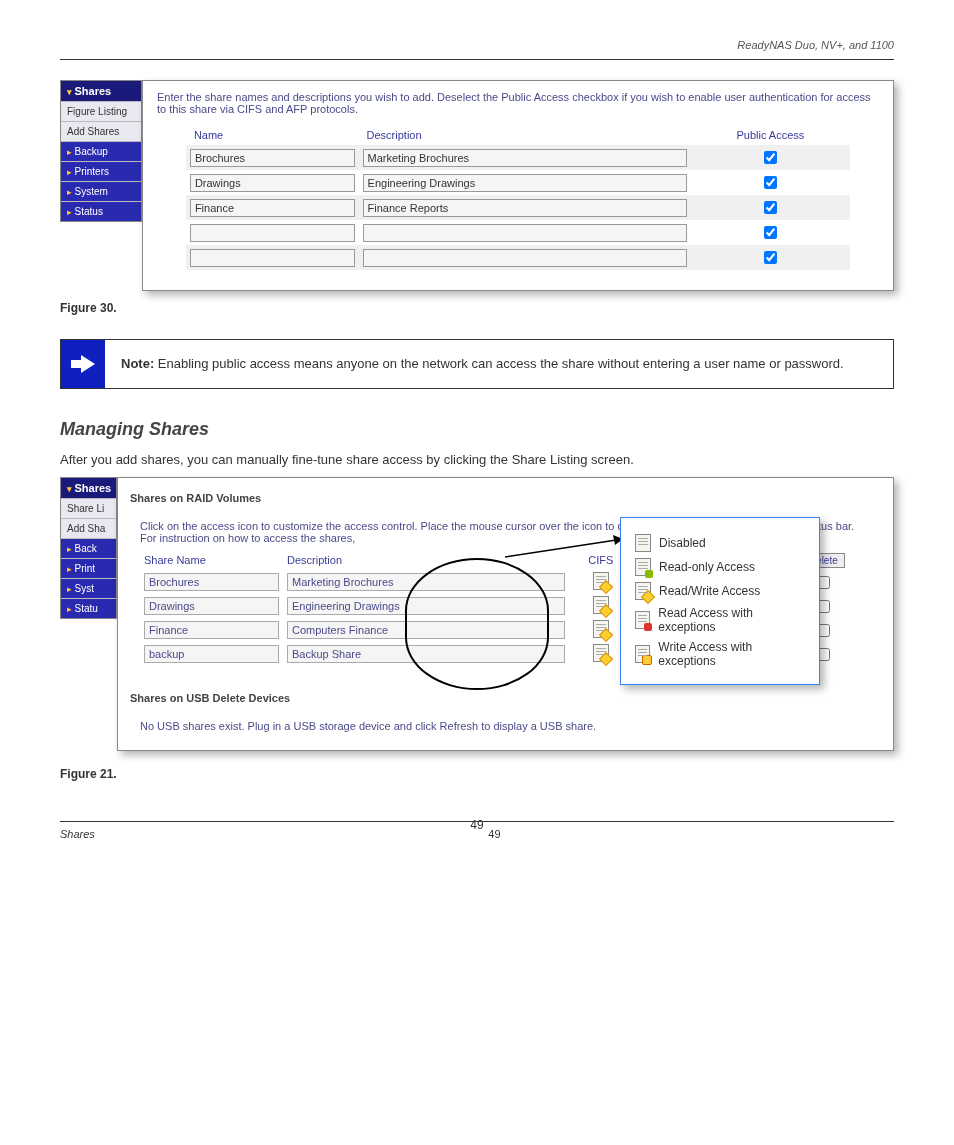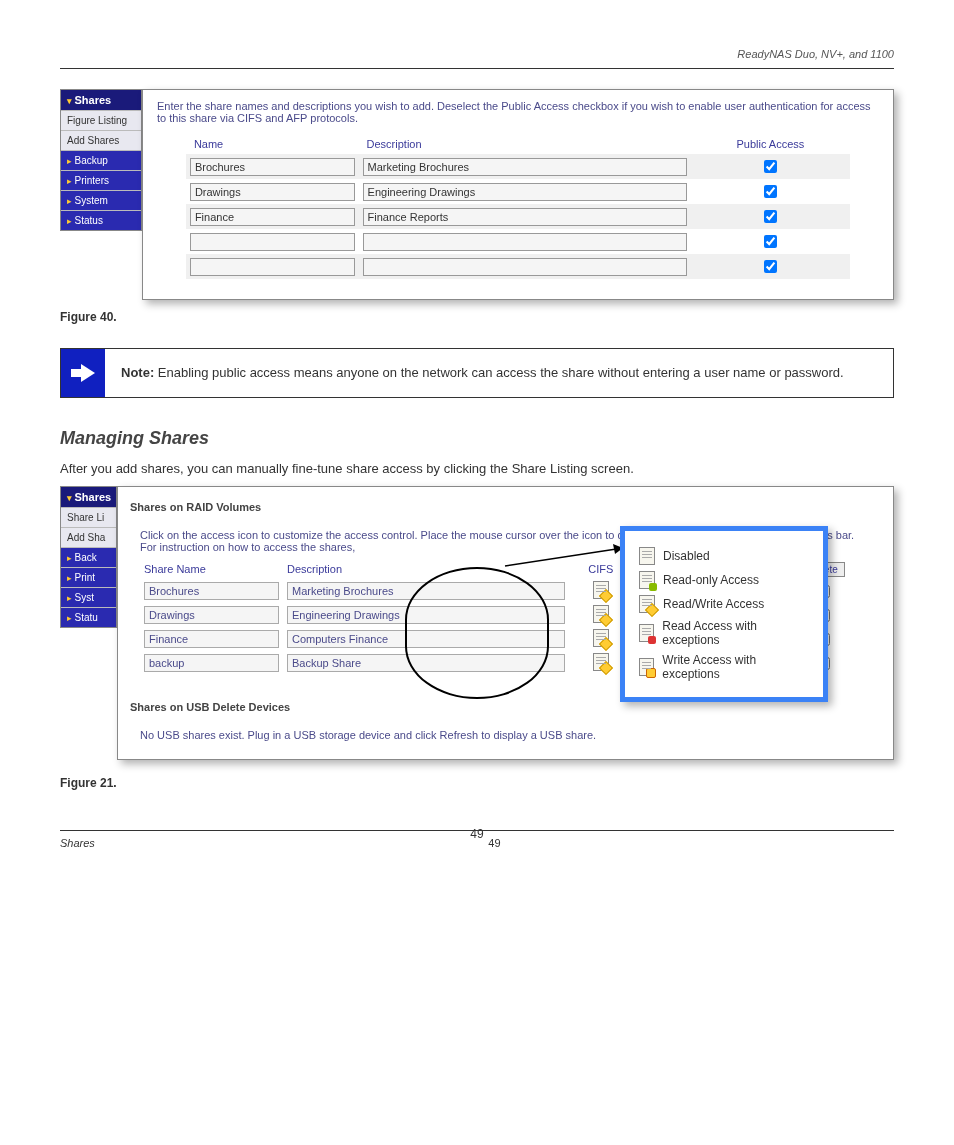--- a/index.html
+++ b/index.html
@@ -1,16 +1,16 @@
 <!DOCTYPE html>
 <html><head>
 <meta charset="utf-8">
 <style>
 body { margin: 0; padding: 0; background: #fff; font-family: Arial, sans-serif; font-size: 12px; color: #333; }
-.page { width: 954px; margin: 12px auto; padding: 36px 60px; box-sizing: border-box; position: relative; }
+.page { width: 954px; margin: 3px auto; padding: 36px 60px; box-sizing: border-box; position: relative; }
 .header-line { border-top: 1px solid #333; margin: 0 0 20px 0; }
 .header-right { text-align: right; font-size: 11px; color: #555; margin-bottom: 8px; font-style: italic; }
 .section-title { font-size: 18px; color: #444; font-style: italic; margin: 30px 0 10px 0; }
 .body-text { font-size: 13px; line-height: 1.5; margin: 8px 0; }
 
 
 .nav-block { width: 80px; background: #dcdce6; border: 1px solid #888; font-size: 10px; display: inline-block; vertical-align: top; }
 .nav-head { background: #1a1a7a; color: #fff; font-weight: bold; padding: 4px 6px; font-size: 11px; }
 .nav-item { padding: 4px 6px; color: #333; border-top: 1px solid #bbb; }
 .nav-item.active { background: #2a2ab0; color: #fff; }
@@ -38,21 +38,21 @@
 .note-text { flex: 1; padding: 14px 16px; font-size: 13px; line-height: 1.5; }
 
 
 .share-table { width: 100%; border-collapse: collapse; font-size: 11px; margin-top: 6px; }
 .share-table th { text-align: left; padding: 4px; color: #3a3a9a; font-weight: normal; }
 .share-table td { padding: 2px 4px; }
 .cell-box { border: 1px solid #aaa; background: #f5f5f5; padding: 2px 4px; }
 .circle { border: 2px solid #000; border-radius: 50% / 40%; position: absolute; }
 
 
-.legend { position: absolute; border: 5px solid #3b82f6; background: #fff; box-shadow: 4px 4px 8px rgba(0,0,0,0.3); padding: 10px 14px; font-size: 12px; width: 170px; }
+.legend { position: absolute; border: 1px solid #3b82f6; background: #fff; box-shadow: 4px 4px 8px rgba(0,0,0,0.3); padding: 10px 14px; font-size: 12px; width: 170px; }
 .legend div { margin: 6px 0; display: flex; align-items: center; gap: 8px; }
 
 
 .ico { width: 14px; height: 16px; border: 1px solid #888; background: #f7f6ee; position: relative; display: inline-block; }
 .ico::after { content: ""; position: absolute; top: 3px; left: 2px; right: 2px; height: 1px; background: #aaa; box-shadow: 0 3px 0 #aaa, 0 6px 0 #aaa; }
 .ico.rw::before { content:""; position:absolute; right:-3px; bottom:-3px; width:8px; height:8px; background:#ffcc33; transform: rotate(45deg); border:1px solid #cc9900; }
 .ico.ro::before { content:""; position:absolute; right:-3px; bottom:-3px; width:8px; height:8px; background:#88bb00; border-radius:2px; }
 .ico.rx::before { content:""; position:absolute; right:-3px; bottom:-3px; width:8px; height:8px; background:#dd3333; border-radius:2px; }
 .ico.wx::before { content:""; position:absolute; right:-3px; bottom:-3px; width:8px; height:8px; background:#ffcc33; border-radius:2px; border:1px solid #cc6600; }
 
@@ -116,21 +116,21 @@
             </tr>
         <tr class="alt">
               <td><input class="inp" value="" style=""></td>
               <td><input class="inp desc" value="" style=""></td>
               <td style="text-align:center"><input type="checkbox" class="chk" checked="" style=""></td>
             </tr>
       </tbody>
         </table>
     </div>
   </div>
-  <div class="fig-label">Figure 40.</div>
+  <div class="fig-label">Figure 30.</div>
 
   <div class="note">
     <div class="note-icon">
       <div style="position:relative;display:flex;align-items:center;">
         <div style="width:10px;height:8px;background:#fff;"></div>
         <div class="arrow" style="left:0;"></div>
       </div>
     </div>
     <div class="note-text">
       <b>Note: </b><span>Enabling public access means anyone on the network can access the share without entering a user name or password.</span>

